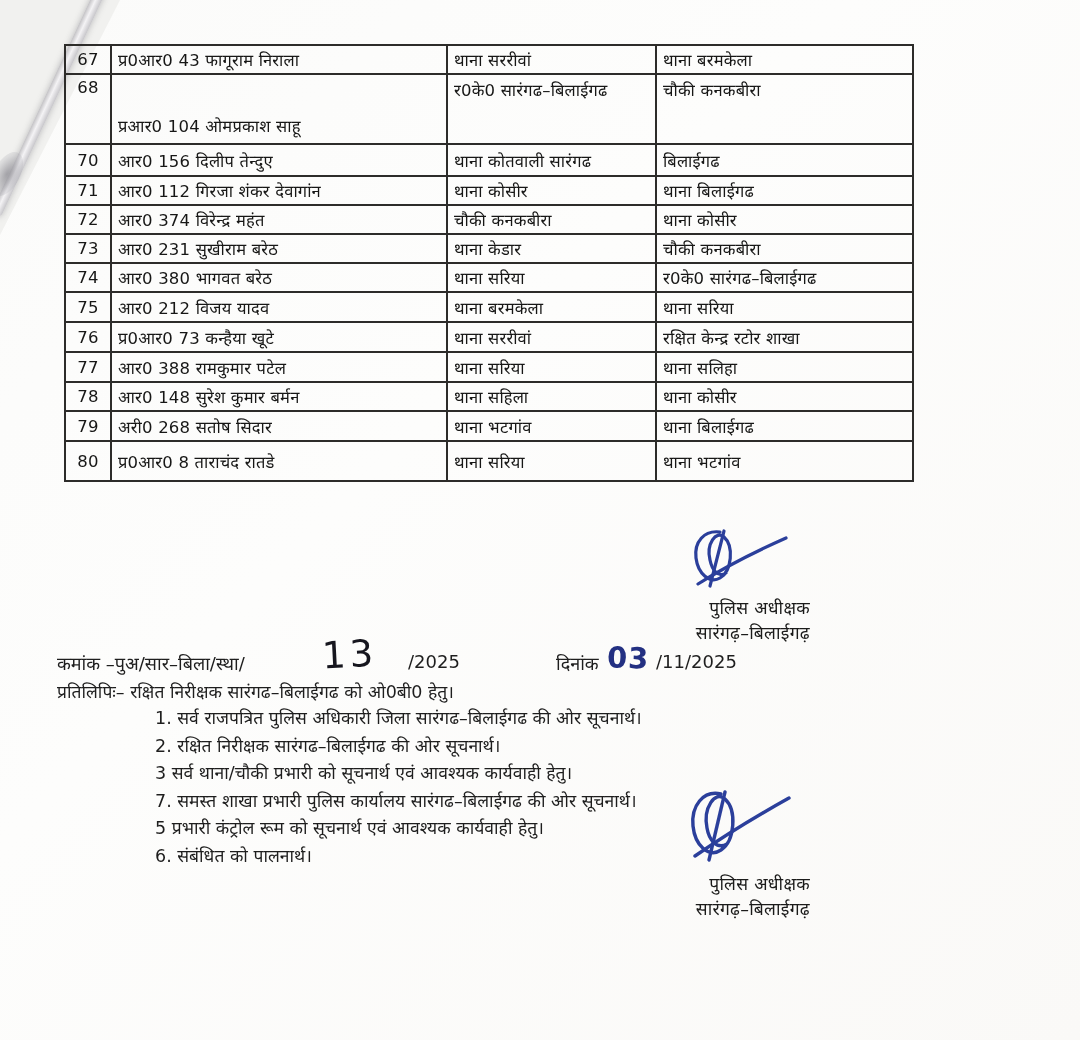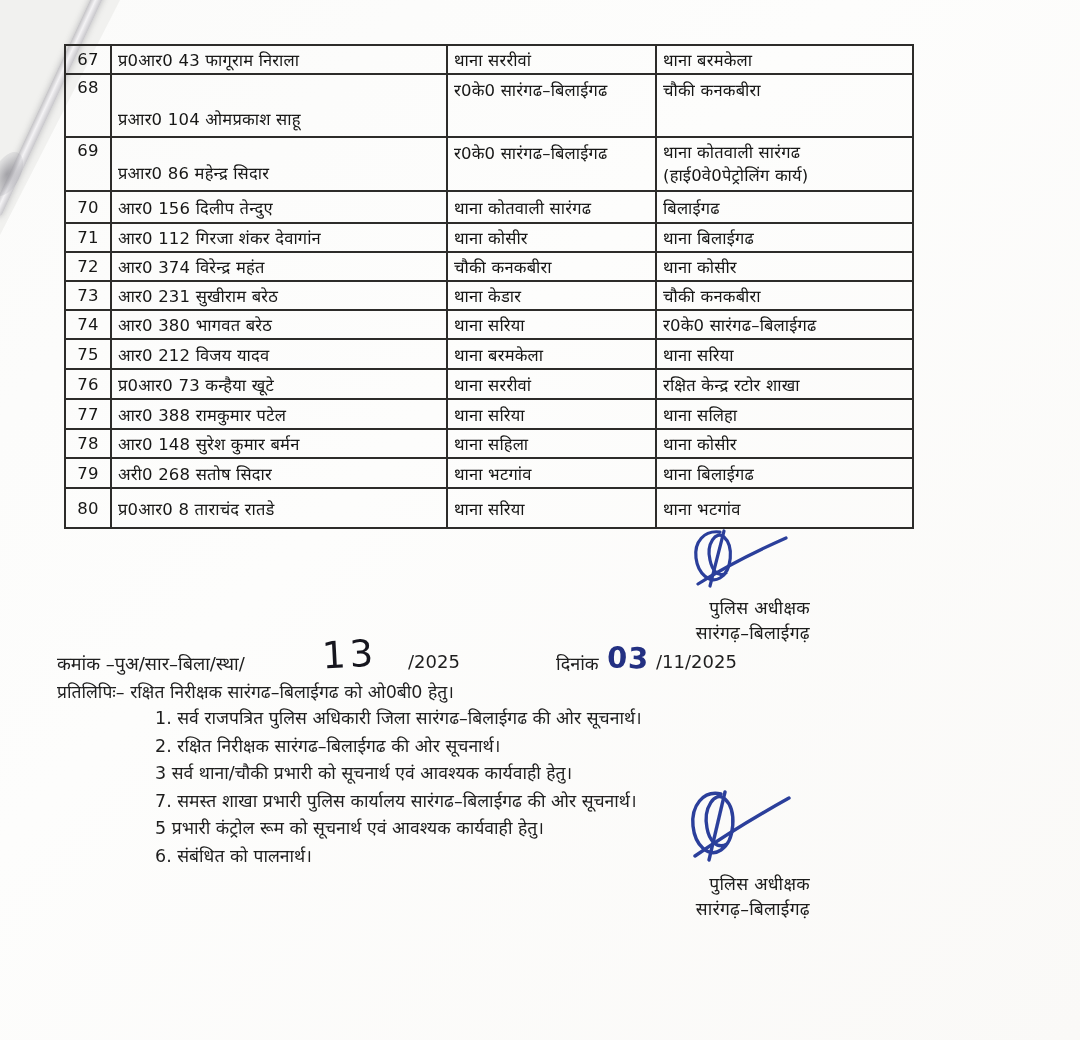--- a/index.html
+++ b/index.html
@@ -97,34 +97,25 @@
         <col style="width:209px">
         <col style="width:257px">
     </colgroup>
     <tbody>
         <tr style="height:28px">
       <td class="c-no">67</td>
       <td class="c-name">प्र0आर0  43  फागूराम निराला</td>
       <td class="c-from">थाना सररीवां</td>
       <td class="c-to">थाना बरमकेला</td>
     </tr>
-    <tr class="split" style="height:63px">
+    <tr class="split" style="height:70px">
       <td class="c-no">68</td>
       <td class="c-name">प्रआर0 104 ओमप्रकाश साहू</td>
       <td class="c-from">र0के0 सारंगढ–बिलाईगढ</td>
       <td class="c-to">चौकी कनकबीरा</td>
-    </tr>
-    <tr class="split" style="height:54px">
-      <td class="c-no">69</td>
-      <td class="c-name">प्रआर0 86 महेन्द्र सिदार</td>
-      <td class="c-from">र0के0 सारंगढ–बिलाईगढ</td>
-      <td class="c-to two-line">
-        <div>थाना कोतवाली सारंगढ</div>
-        <div>(हाई0वे0पेट्रोलिंग कार्य)</div>
-      </td>
     </tr>
     <tr style="height:32px">
       <td class="c-no">70</td>
       <td class="c-name">आर0 156 दिलीप तेन्दुए</td>
       <td class="c-from">थाना कोतवाली सारंगढ</td>
       <td class="c-to">बिलाईगढ</td>
     </tr>
     <tr style="height:27px">
       <td class="c-no">71</td>
       <td class="c-name">आर0 112 गिरजा शंकर देवागांन</td>

